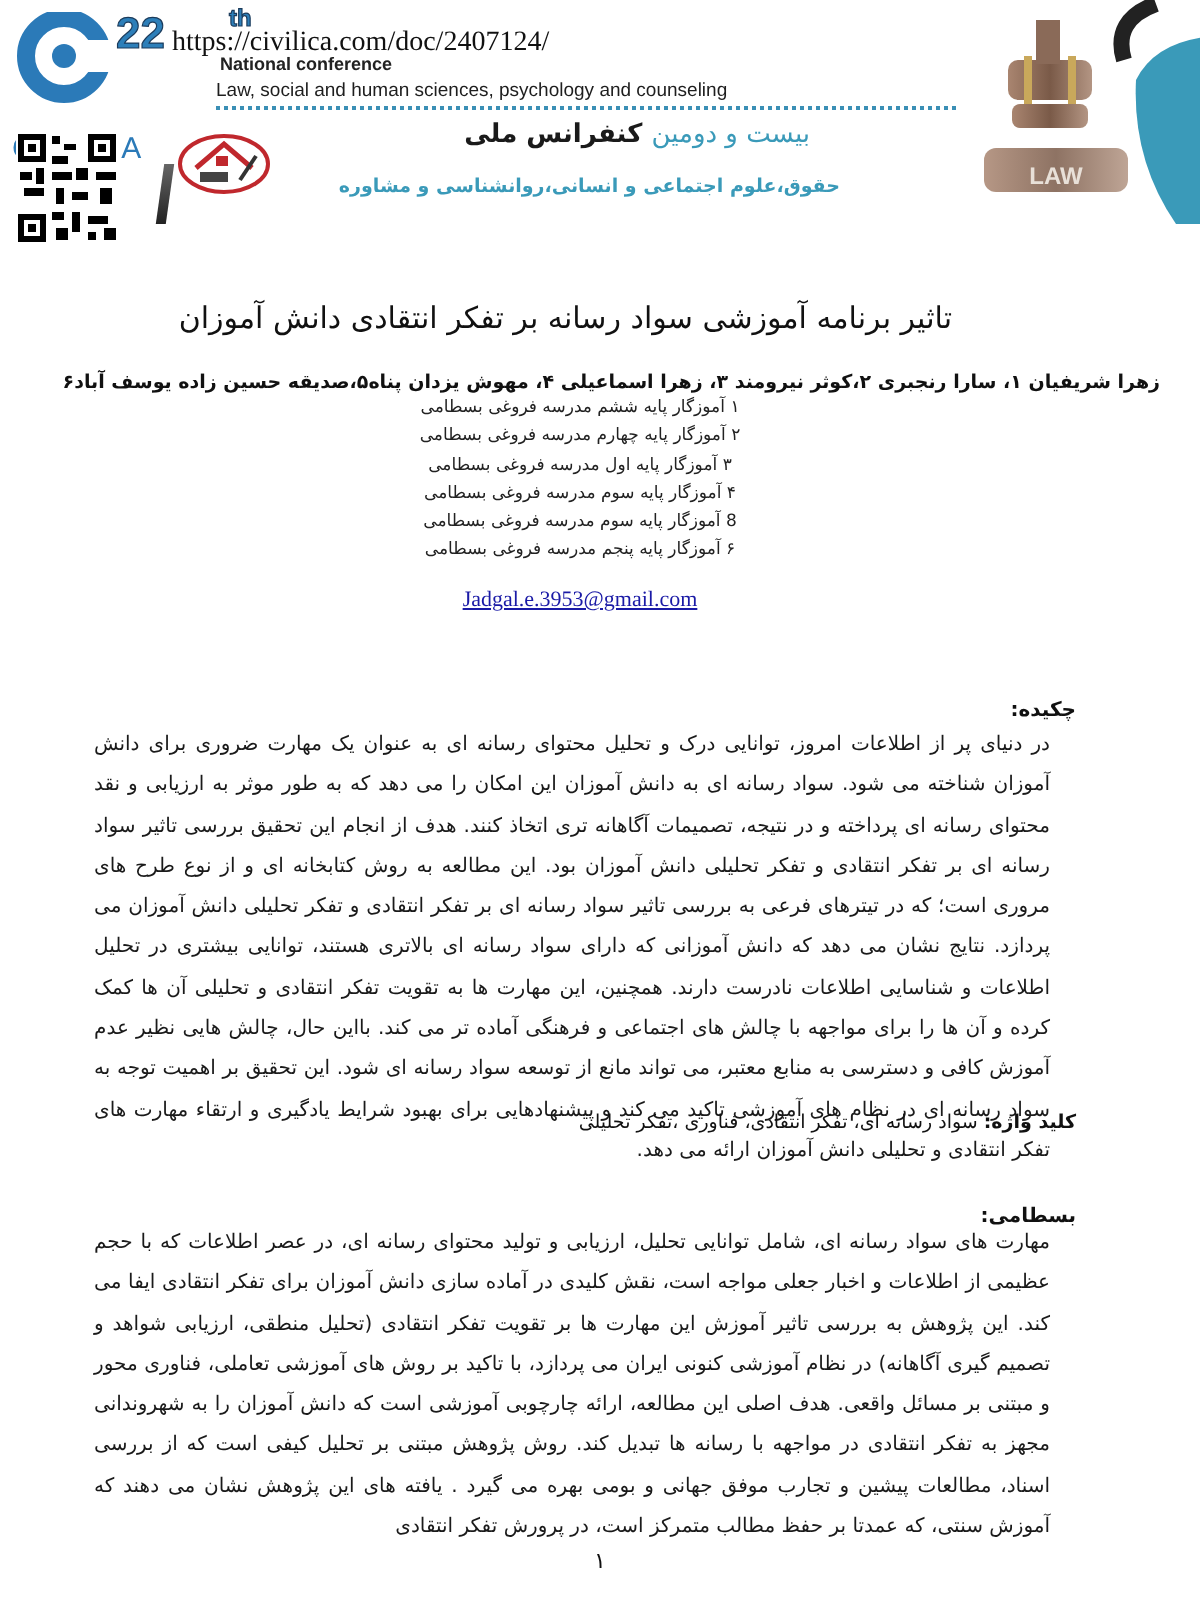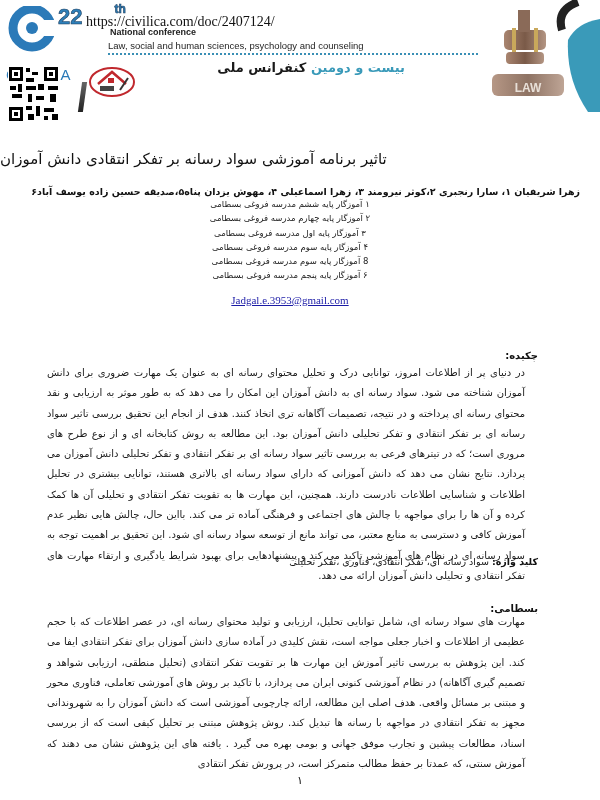--- a/index.html
+++ b/index.html
@@ -10,30 +10,30 @@
     .header { position: absolute; left: 0; top: 0; width: 600px; height: 120px; }
     .civ-logo { position: absolute; left: 6px; top: 6px; width: 52px; height: 52px; }
     .civ-text { position: absolute; left: 6px; top: 44px; font-family: "Liberation Sans", sans-serif; font-weight: normal; font-size: 15px; color: #2b7ab8; letter-spacing: 0.3px; margin-top: 22px; }
     .num22 { position: absolute; left: 58px; top: 4px; font-family: "Liberation Sans", sans-serif; font-weight: bold; font-size: 22px; color: #2d7fb9; -webkit-text-stroke: 0.6px #1b3a5a; }
     .num22 sup { font-size: 12px; vertical-align: top; position: relative; top: -2px; padding-left: 32px; }
     .url { position: absolute; left: 86px; top: 14px; font-family: "Liberation Serif", serif; font-size: 14px; color: #111; white-space: nowrap; }
     .natconf { position: absolute; left: 110px; top: 27px; font-family: "Liberation Sans", sans-serif; font-weight: bold; font-size: 9px; color: #222; }
     .en-title { position: absolute; left: 108px; top: 40px; font-family: "Liberation Sans", sans-serif; font-weight: normal; font-size: 9.5px; color: #1e1e1e; white-space: nowrap; }
     .dots { position: absolute; left: 108px; top: 53px; width: 370px; border-top: 2px dotted #3a8fb5; }
     .fa-conf { position: absolute; right: 195px; top: 60px; font-size: 13px; font-weight: bold; direction: rtl; white-space: nowrap; }
-    .fa-conf .light { color: #3a9ab9; font-weight: bold; }
+    .fa-conf .light { color: #3a9ab9; font-weight: normal; }
     .fa-conf .dark { color: #1a1a1a; }
     .fa-sub { position: absolute; right: 180px; top: 88px; font-size: 9.5px; color: #3a9ab9; font-weight: bold; direction: rtl; white-space: nowrap; }
     .qr { position: absolute; left: 8px; top: 66px; width: 52px; height: 56px; }
     .emblem { position: absolute; left: 88px; top: 66px; width: 48px; height: 32px; }
     .divider-bar { position: absolute; left: 80px; top: 82px; width: 5px; height: 30px; background: linear-gradient(#666,#222); transform: skewX(-8deg); }
     .gavel { position: absolute; left: 488px; top: 8px; width: 80px; height: 92px; }
     .blue-shape { position: absolute; left: 548px; top: 0px; width: 60px; height: 112px; }
 
-    .title { position: absolute; left: 0; top: 150px; width: 476px; text-align: left; font-size: 15px; direction: rtl; color: #111; }
+    .title { position: absolute; left: 0; top: 150px; width: 476px; text-align: right; font-size: 15px; direction: rtl; color: #111; }
     .authors { position: absolute; right: 20px; top: 186px; font-size: 9.5px; font-weight: bold; direction: rtl; white-space: nowrap; }
     .affils { position: absolute; left: 200px; top: 197px; width: 180px; direction: rtl; }
     .affil { font-size: 8.5px; height: 14.3px; line-height: 14.3px; text-align: center; color: #222; white-space: nowrap; }
     .email { position: absolute; left: 0; top: 294px; width: 580px; text-align: center; font-family: "Liberation Serif", serif; font-size: 11px; color: #1a1aa6; text-decoration: underline; }
 
     .section-head { position: absolute; right: 62px; font-size: 10px; font-weight: bold; direction: rtl; }
     .para { position: absolute; left: 47px; width: 478px; direction: rtl; text-align: justify; text-align-last: right; font-size: 10px; line-height: 20.3px; color: #1a1a1a; }
     .keywords { position: absolute; right: 62px; top: 556px; font-size: 9.5px; direction: rtl; white-space: nowrap; margin-left: 20px; }
     .keywords b { font-weight: bold; }
     .page-num { position: absolute; left: 0; top: 774px; width: 600px; text-align: center; font-size: 11px; }
@@ -50,20 +50,21 @@
   <div class="civ-text">CIVILICA</div>
   <div class="num22"><span>22</span><sup>th</sup></div>
   <div class="url">https://civilica.com/doc/2407124/</div>
   <div class="natconf">National conference</div>
   <div class="en-title">Law, social and human sciences, psychology and counseling</div>
   <div class="dots"></div>
   <div class="fa-conf">
     <span class="light">بیست و دومین</span>
     <span class="dark">کنفرانس ملی</span>
   </div>
+  <div class="fa-sub">حقوق،علوم اجتماعی و انسانی،روانشناسی و مشاوره</div>
 
   <svg class="qr" viewBox="0 0 52 56">
     <rect width="52" height="56" fill="#fff"></rect>
     <rect x="1" y="1" width="14" height="14" fill="#000"></rect>
       <rect x="4" y="4" width="8" height="8" fill="#fff"></rect>
       <rect x="6" y="6" width="4" height="4" fill="#000"></rect>
     <rect x="36" y="1" width="14" height="14" fill="#000"></rect>
       <rect x="39" y="4" width="8" height="8" fill="#fff"></rect>
       <rect x="41" y="6" width="4" height="4" fill="#000"></rect>
     <rect x="1" y="41" width="14" height="14" fill="#000"></rect>

